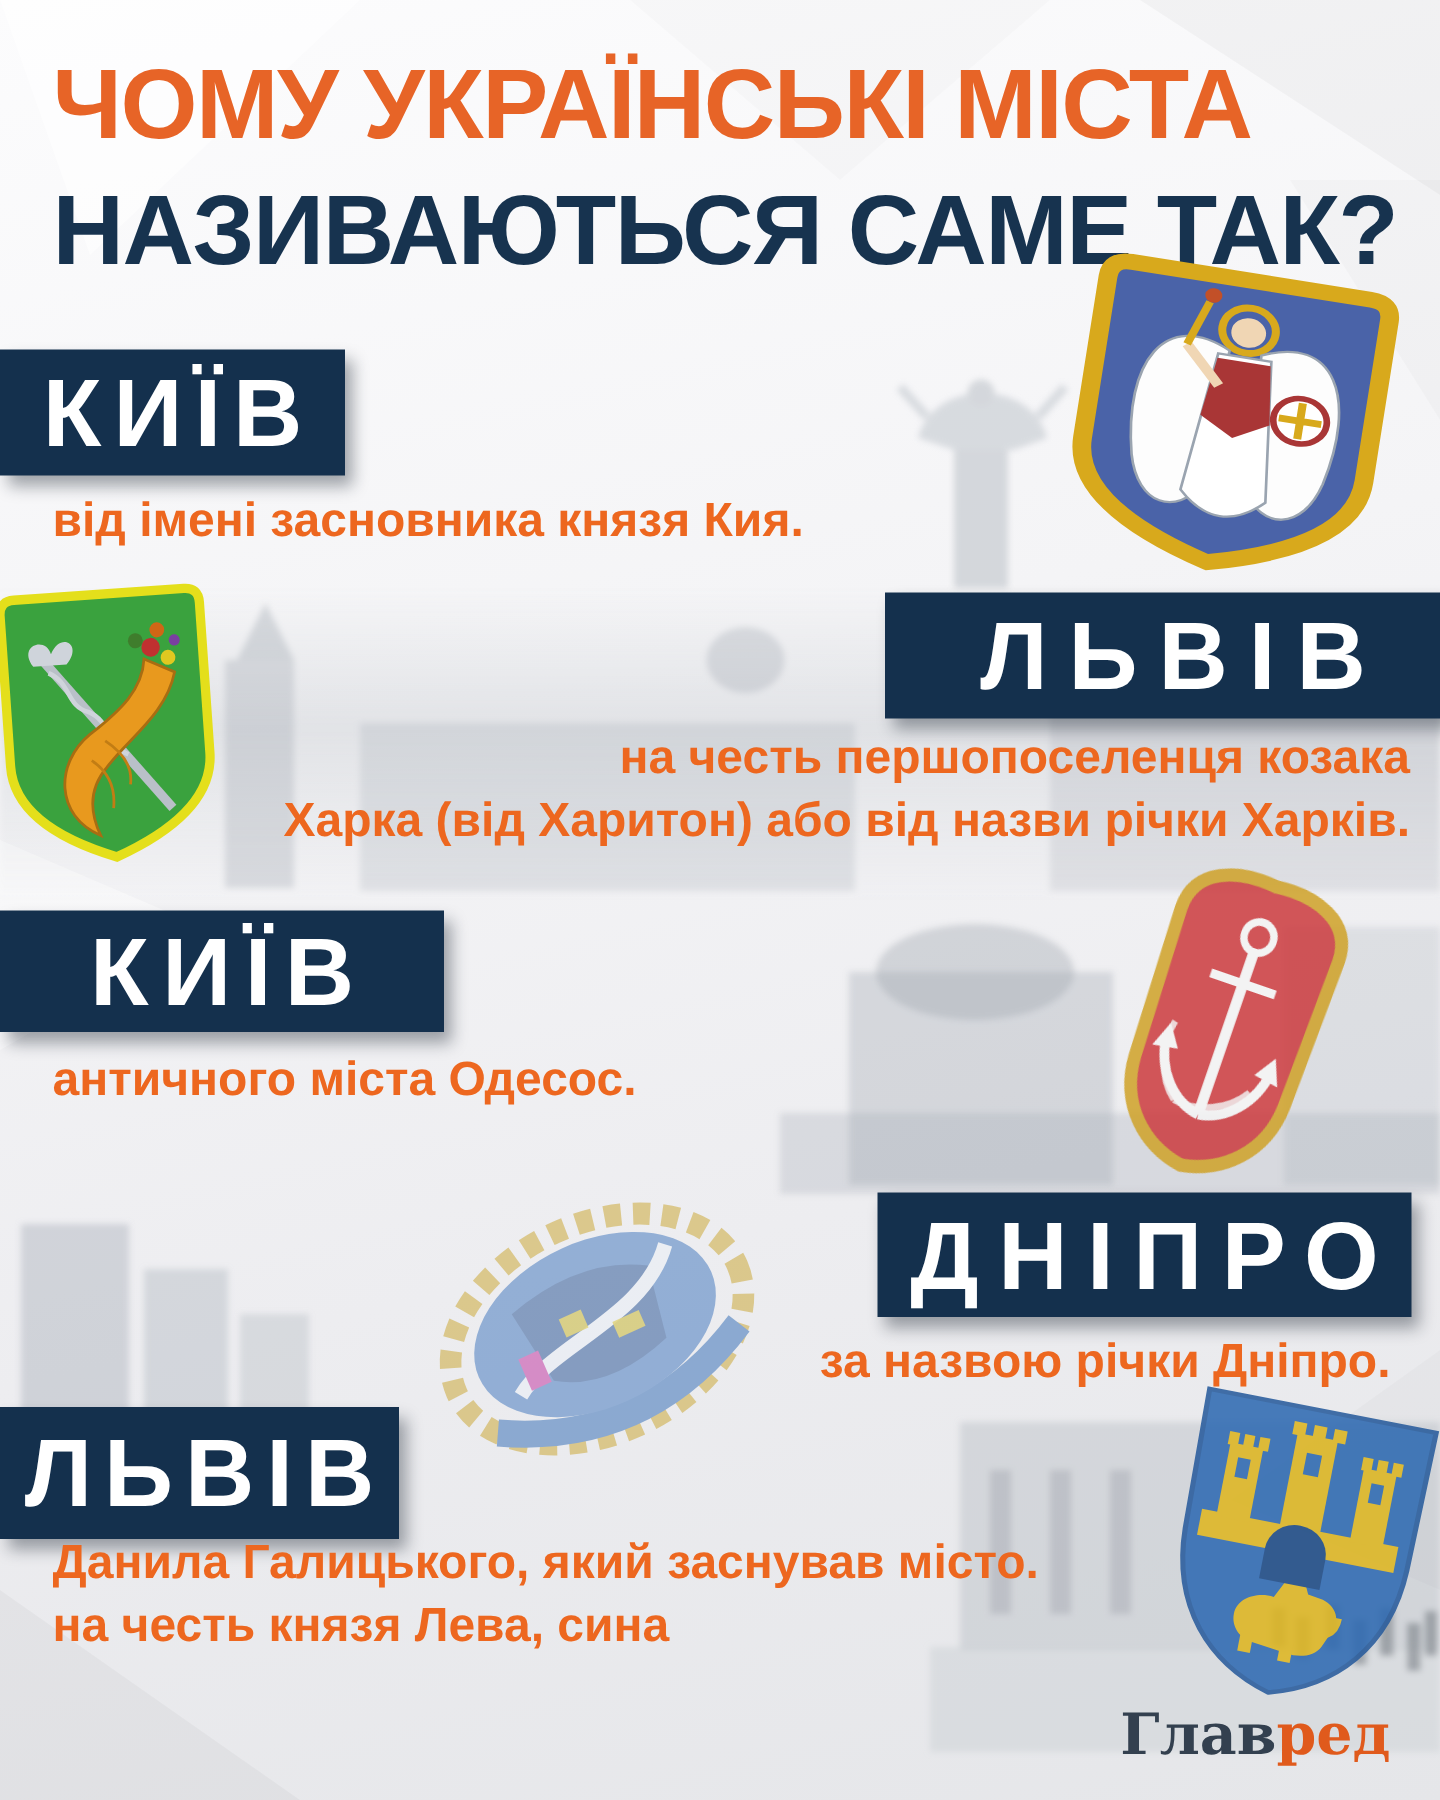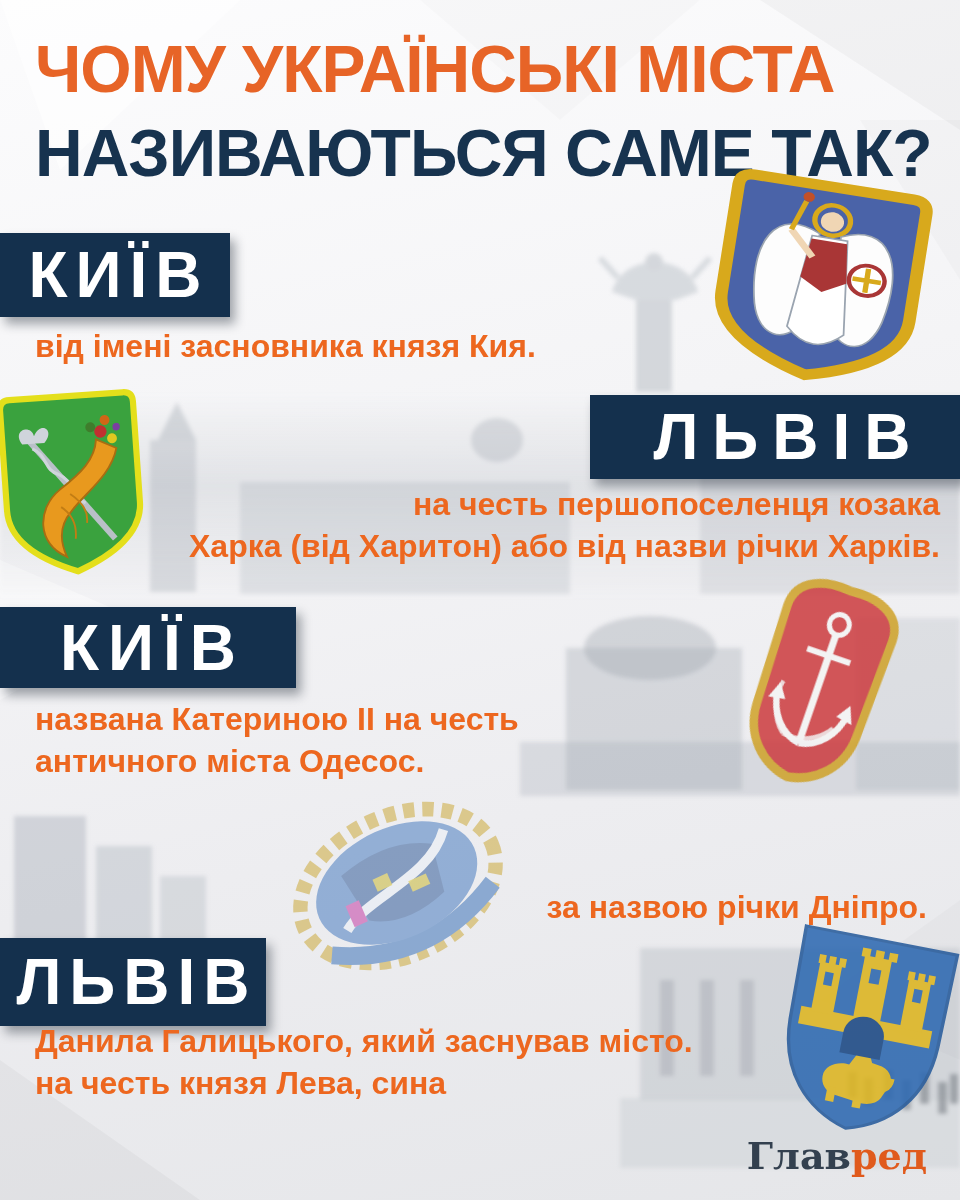--- a/index.html
+++ b/index.html
@@ -163,21 +163,20 @@
   </div>
   <div class="desc" id="desc-kharkiv">
     <div>на честь першопоселенця козака</div>
     <div>Харка (від Харитон) або від назви річки Харків.</div>
   </div>
 
   <div class="citylabel" id="box-odesa">
     <span>КИЇВ</span>
   </div>
   <div class="desc" id="desc-odesa">
-    <div>названа Катериною ІІ на честь</div>
     <div>античного міста Одесос.</div>
   </div>
   <div class="crest" id="crest-odesa">
     <svg viewBox="0 0 100 140" preserveAspectRatio="none">
       <path d="M50,4 C68,2 90,7 89,28 L87,96 C86,119 69,133 50,136 C31,133 14,119 13,96 L11,28 C10,7 32,2 50,4 Z" fill="#cc3a3e" stroke="#cfa227" stroke-width="6"></path>
       <g transform="rotate(24 50 80)" opacity="0.85">
         <path d="M50,112 C38,109 28,98 26,86 M50,112 C62,109 72,98 74,86" stroke="#f0eeee" stroke-width="3" fill="none"></path>
       </g>
       <circle cx="50" cy="28" r="7" fill="none" stroke="#f4f4f4" stroke-width="3.5"></circle>
       <path d="M50,35 V112" stroke="#f4f4f4" stroke-width="5"></path>
@@ -195,20 +194,23 @@
         <ellipse cx="75" cy="60" rx="64" ry="43" fill="none" stroke="#c9a227" stroke-width="9" stroke-dasharray="7 5" opacity="0.9"></ellipse>
         <path d="M20,82 Q75,112 130,82" stroke="#3d74b8" stroke-width="11" fill="none"></path>
         <ellipse cx="75" cy="58" rx="53" ry="34" fill="#4a7dc0"></ellipse>
         <path d="M45,40 Q80,30 105,45 L100,75 Q70,85 50,72 Z" fill="#2c5490" opacity="0.8"></path>
         <path d="M35,72 C55,58 95,64 115,40" stroke="#e9eff6" stroke-width="6" fill="none"></path>
         <rect x="40" y="58" width="9" height="14" fill="#c43fa4"></rect>
         <rect x="62" y="50" width="10" height="8" fill="#d8c22a" opacity="0.9"></rect>
         <rect x="82" y="60" width="12" height="7" fill="#d8c22a" opacity="0.9"></rect>
       </g>
     </svg>
+  </div>
+  <div class="citylabel" id="box-dnipro">
+    <span>ДНІПРО</span>
   </div>
   <div class="desc" id="desc-dnipro">
     <div>за назвою річки Дніпро.</div>
   </div>
 
   <div class="citylabel" id="box-lviv">
     <span>ЛЬВІВ</span>
   </div>
   <div class="desc" id="desc-lviv">
     <div>Данила Галицького, який заснував місто.</div>

